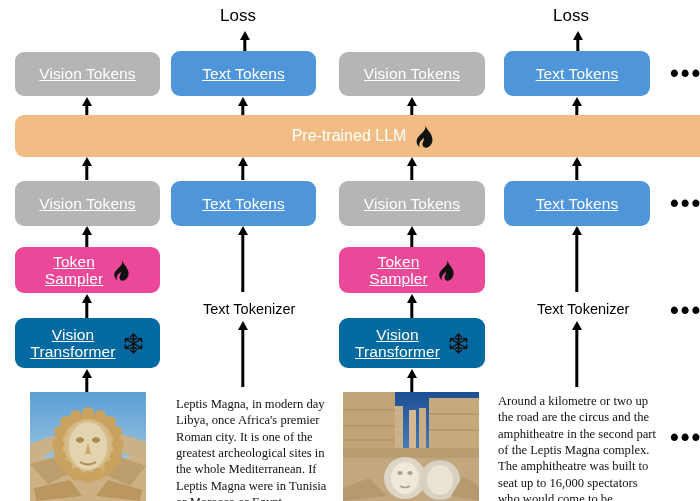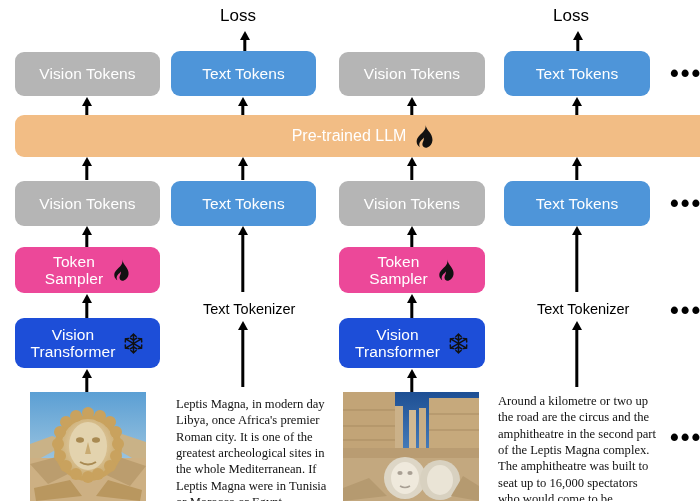--- a/index.html
+++ b/index.html
@@ -10,25 +10,26 @@
   }
   .stage{position:absolute;left:13px;top:0;width:700px;height:501px;}
 
   
   .box{
     position:absolute;border-radius:9px;
     display:flex;align-items:center;justify-content:center;
     color:#ffffff;font-size:15.5px;line-height:1.12;
     text-align:center;box-sizing:border-box;
     letter-spacing:0.1px;
+    text-decoration:underline;
   }
   .box.gray{background:#b5b5b5;}
   .box.blue{background:#4e95d9;}
   .box.orange{background:#ec4899;}
-  .box.green{background:#1d4ed8;}
+  .box.green{background:#0369a1;}
 
   .box .lbl{display:block;}
 
   
   .box.withicon{position:absolute;}
   .box.withicon .inner{
     display:flex;align-items:center;justify-content:center;gap:8px;
   }
 
   

